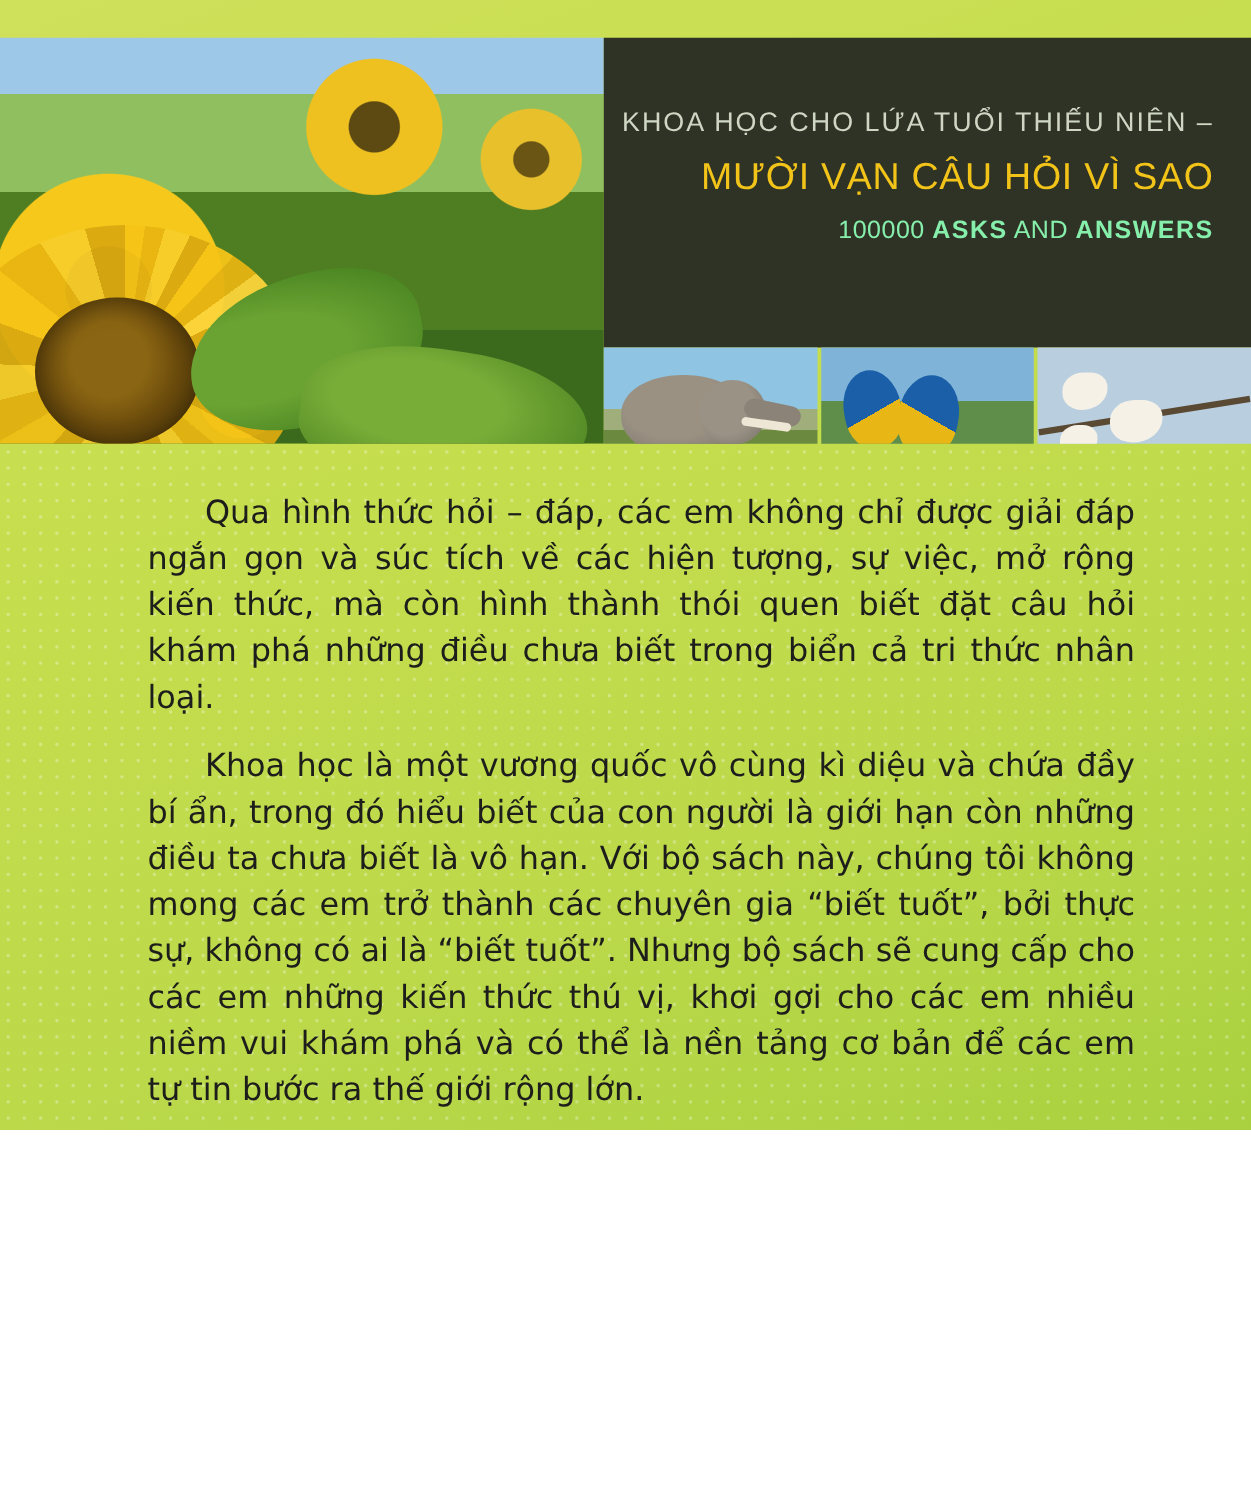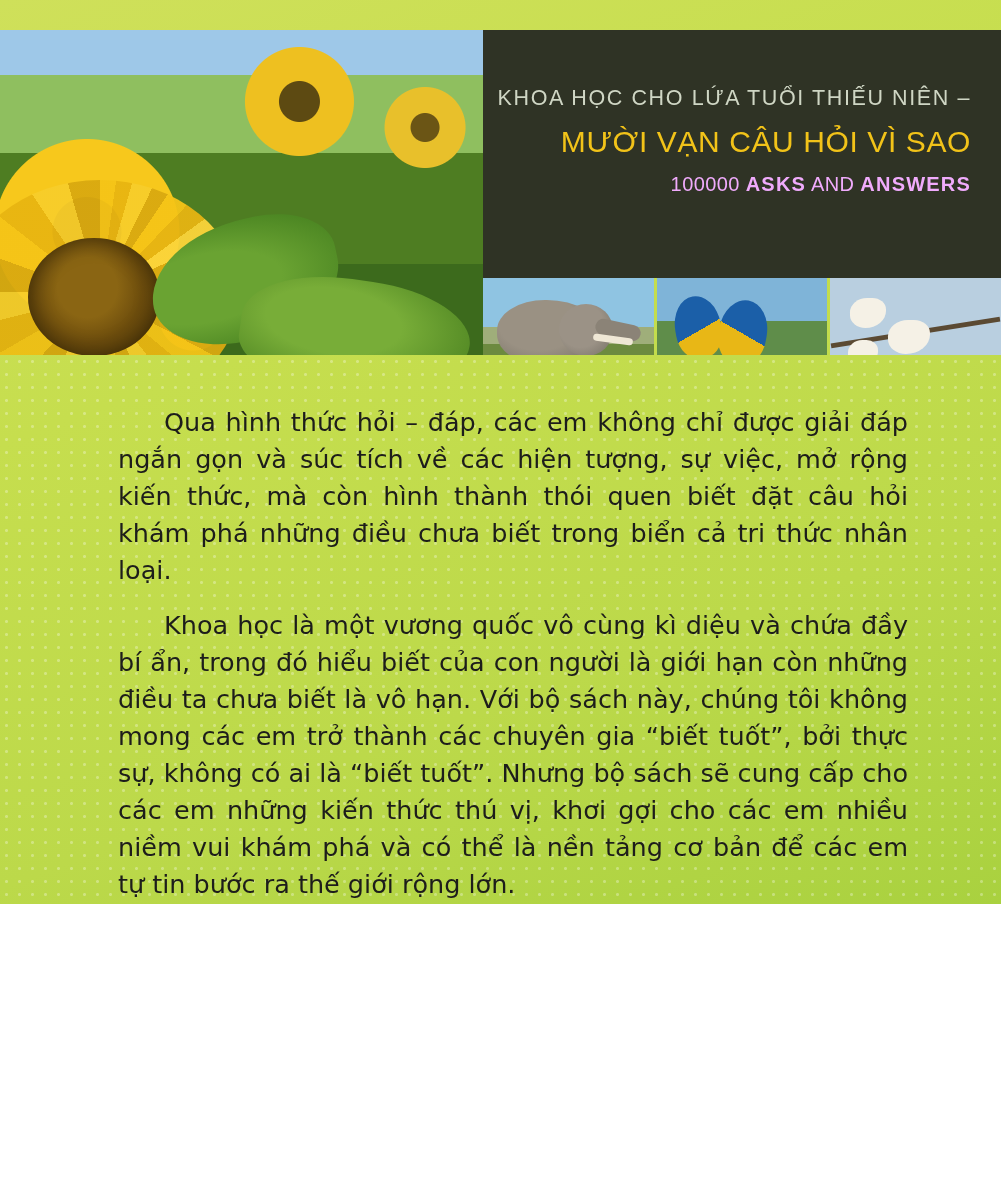--- a/index.html
+++ b/index.html
@@ -118,21 +118,21 @@
   .title-line2 {
     font-size: 30px;
     font-weight: normal;
     color: #f2c319;
     letter-spacing: 0.6px;
     margin-bottom: 14px;
     white-space: nowrap;
   }
   .title-line3 {
     font-size: 20px;
-    color: #f0abfc;
+    color: #86efac;
     letter-spacing: 0.4px;
     white-space: nowrap;
   }
   .title-line3 .num { font-weight: 400; }
   .title-line3 .bold { font-weight: bold; letter-spacing: 1.2px; }
 
   .thumbstrip-top {
     position: absolute;
     left: 483px;
     top: 248px;
@@ -192,21 +192,21 @@
   .th-magnolia .fl3 { left: 18px; top: 62px; width: 30px; height: 26px; }
   .th-magnolia .twig {
     position: absolute; left: 0; top: 52px; width: 100%; height: 5px;
     background: #5b4a33; transform: rotate(-9deg);
   }
 
   
   .content {
     position: absolute;
     left: 118px;
-    top: 404px;
+    top: 392px;
     width: 790px;
     z-index: 2;
   }
   .content p {
     margin: 0 0 18px 0;
     text-indent: 46px;
     font-size: 25.5px;
     line-height: 37px;
     color: #1d1d1b;
     text-align: justify;

